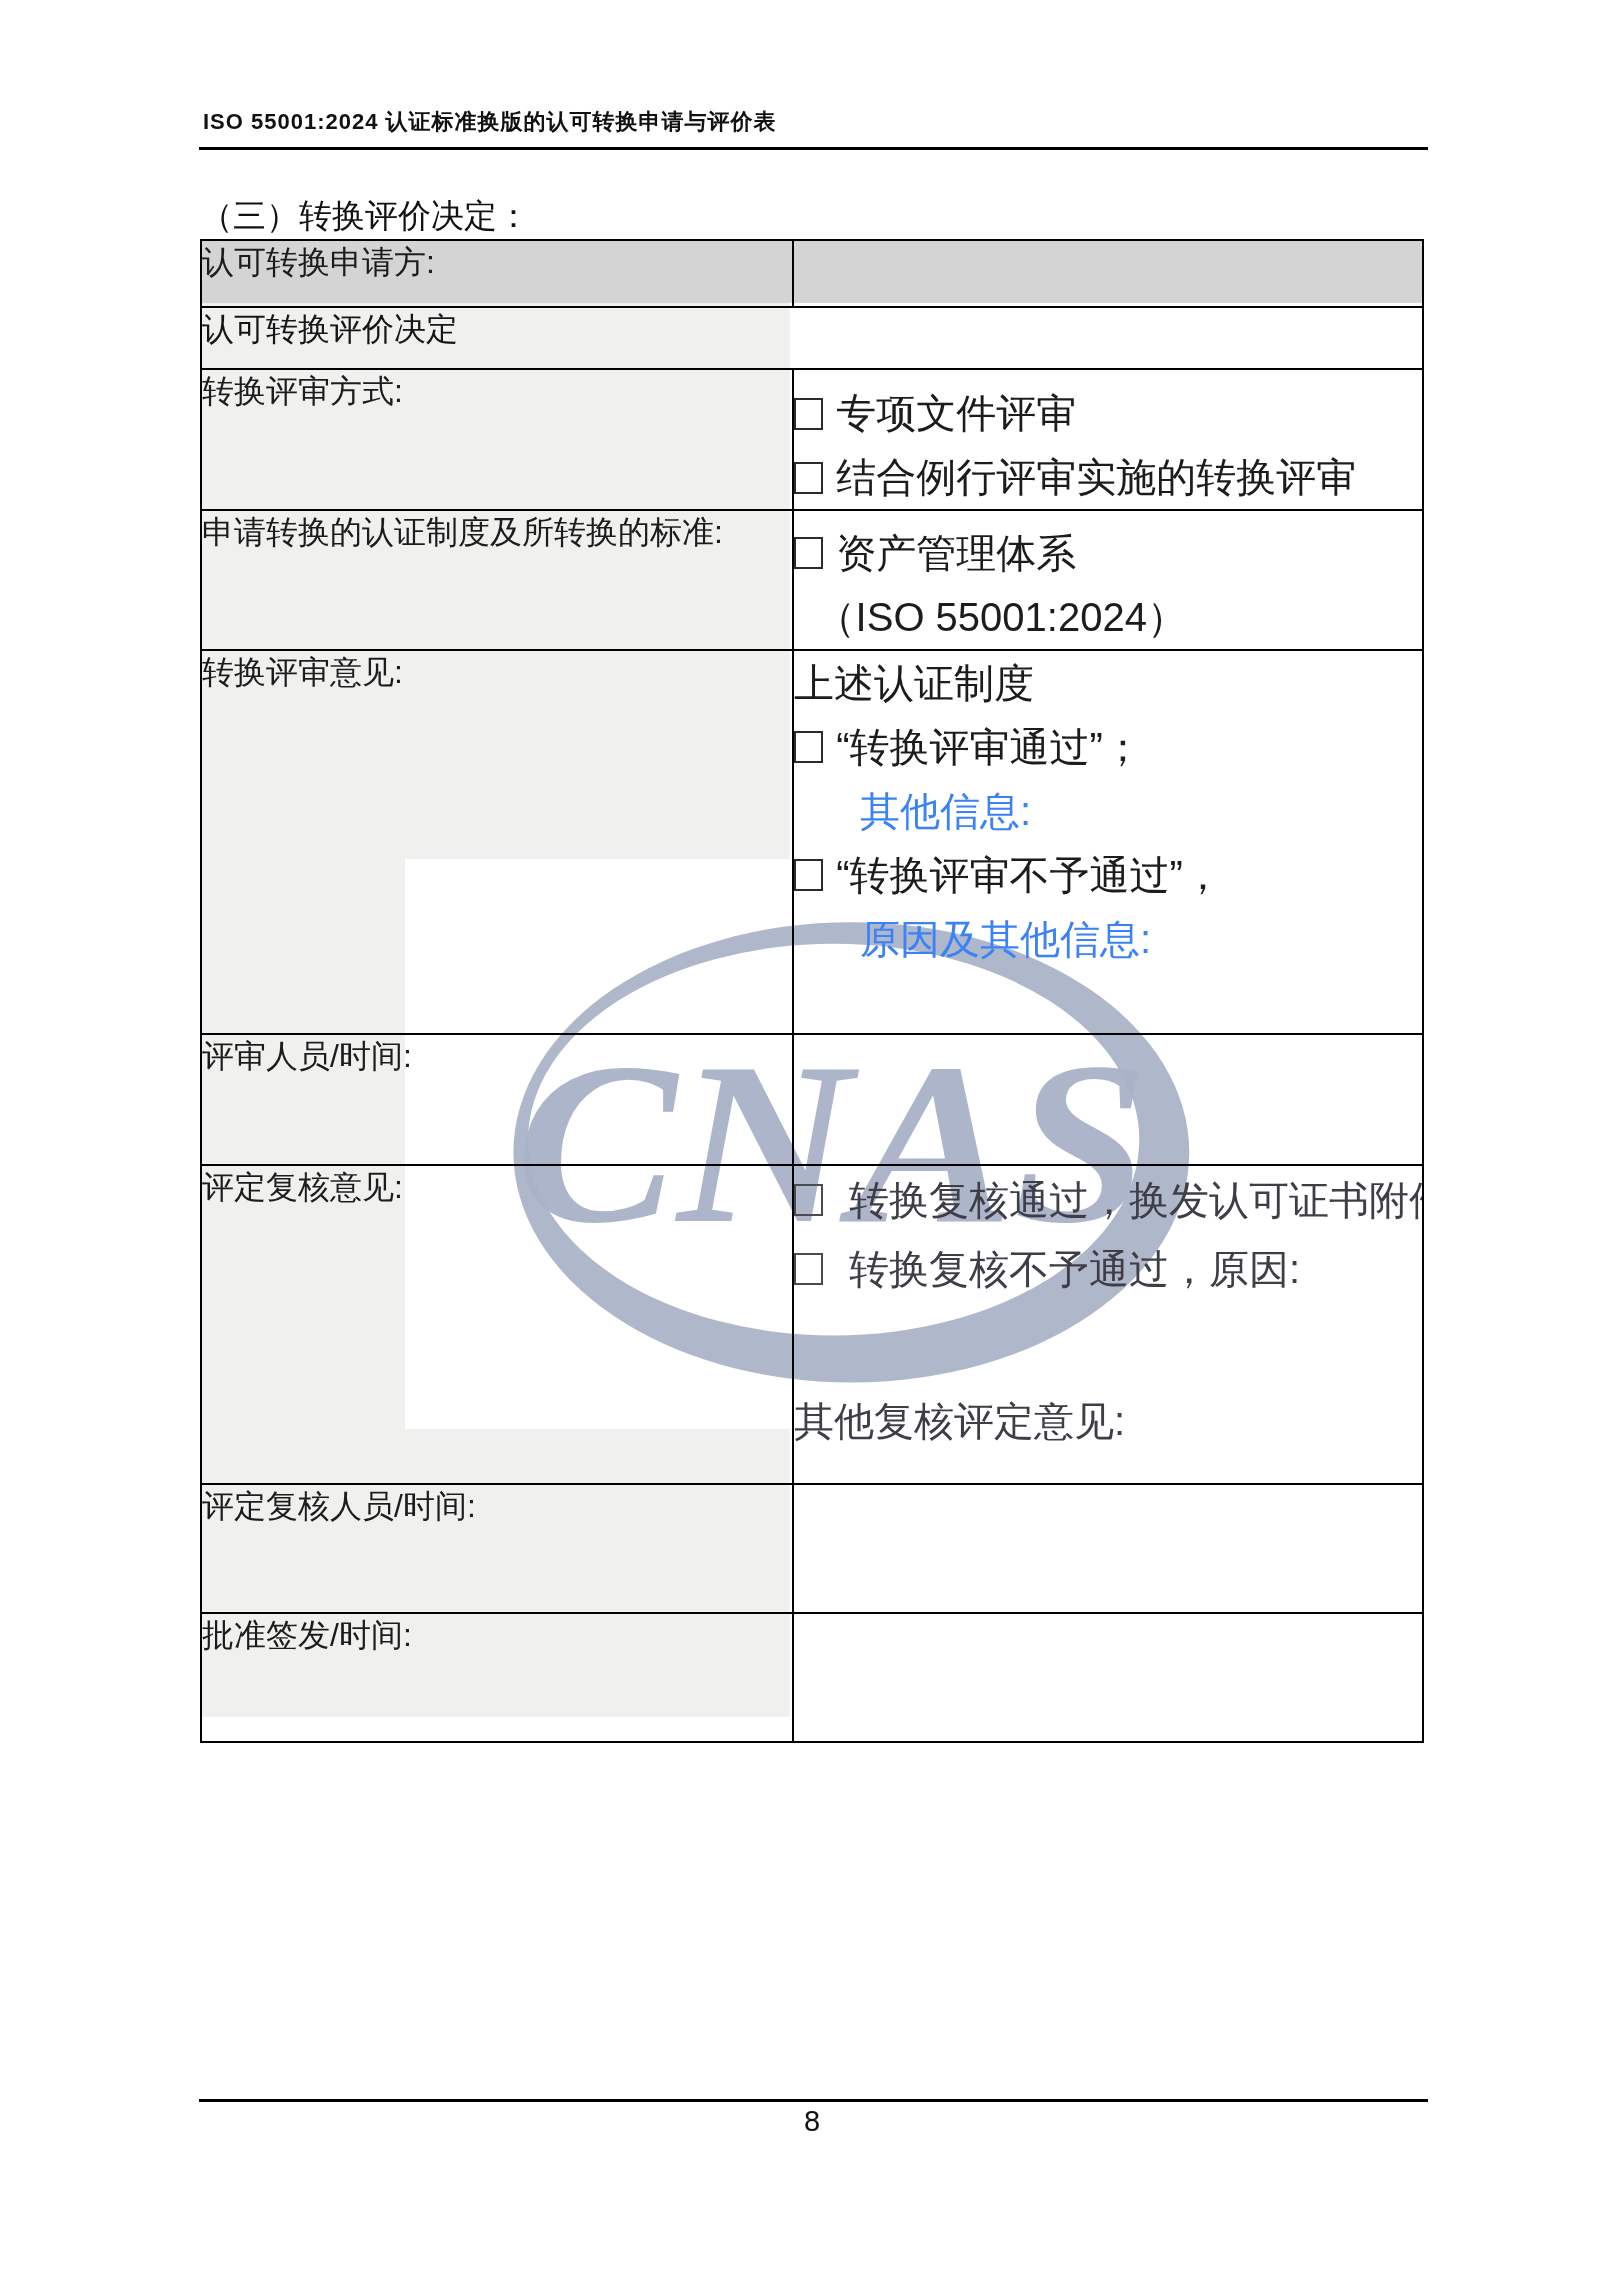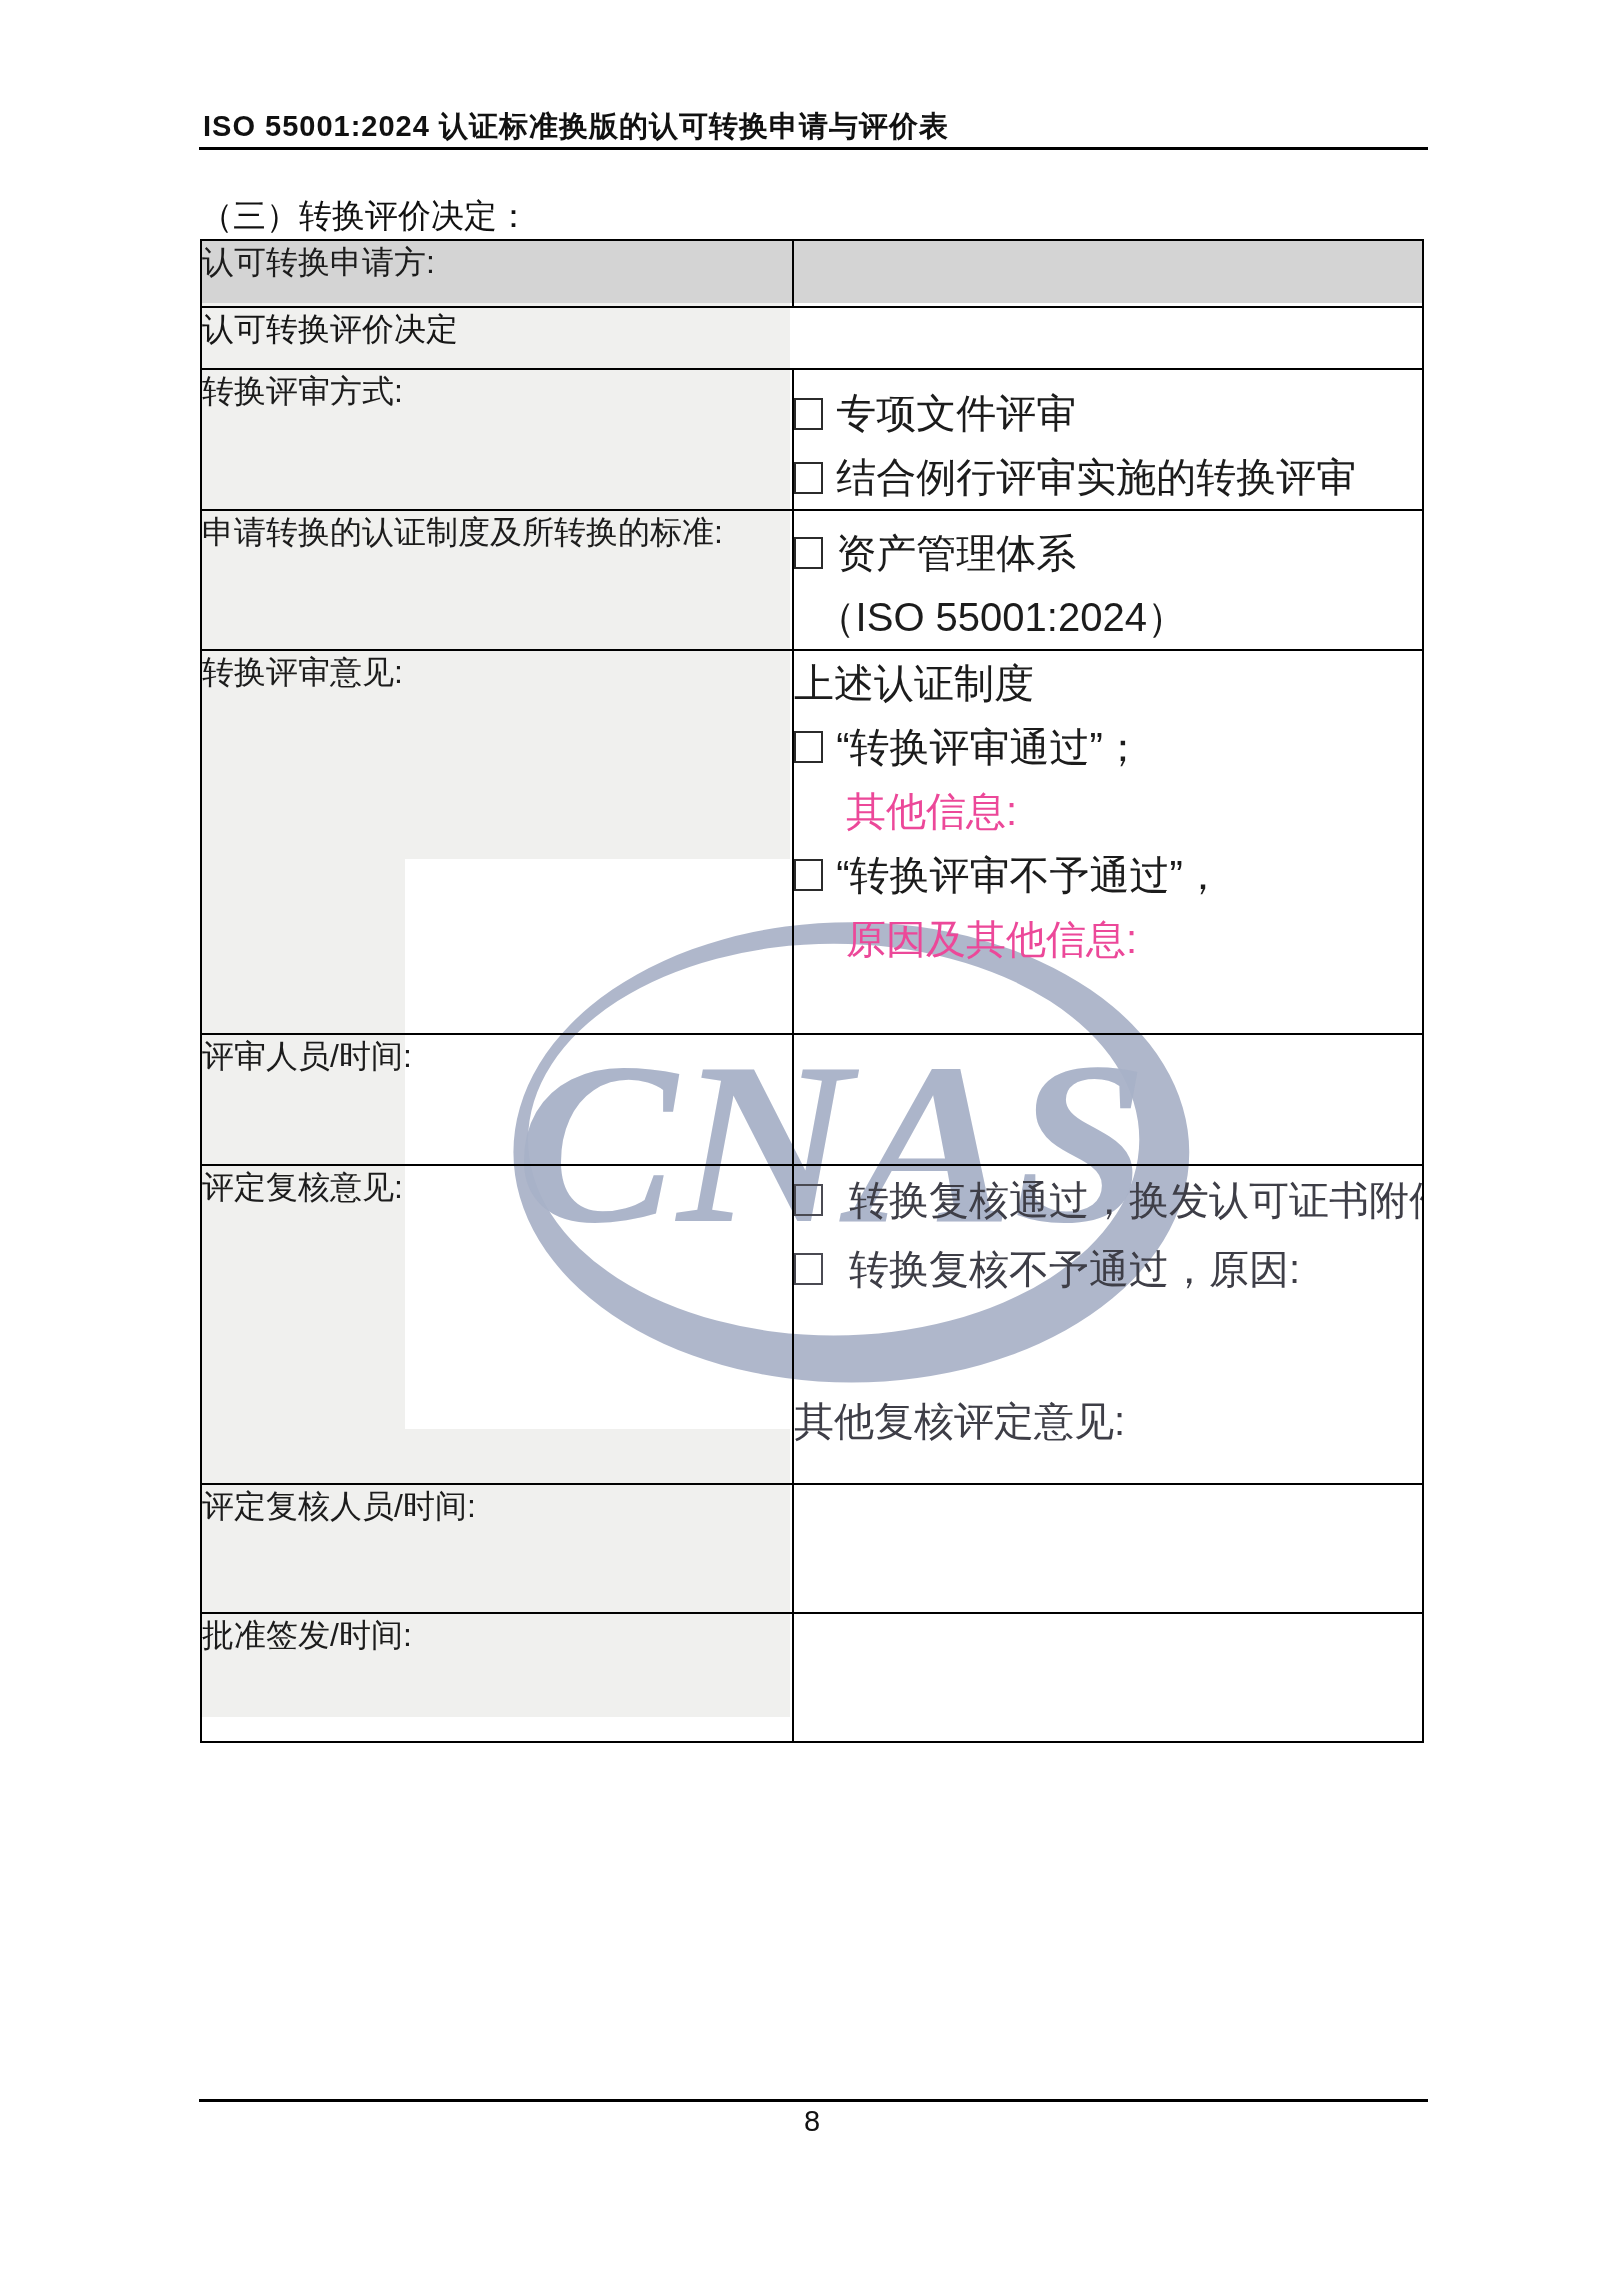--- a/index.html
+++ b/index.html
@@ -3,21 +3,21 @@
 <meta charset="utf-8">
 <style>
   html,body{margin:0;padding:0;background:#e8e8e8;}
   .page{
     position:relative;width:1621px;height:2293px;background:#ffffff;
     font-family:"Liberation Sans","DejaVu Sans",sans-serif;color:#1c1c1c;
     margin:0 auto;overflow:hidden;
   }
   
   .doc-title{
-    position:absolute;left:203px;top:107px;font-size:29px;font-weight:bold;
+    position:absolute;left:203px;top:107px;font-size:22px;font-weight:bold;
     letter-spacing:1px;color:#111;white-space:nowrap;
   }
   .doc-title-rule{
     position:absolute;left:199px;top:147px;width:1229px;height:2.9px;background:#000;
   }
   .section-title{
     position:absolute;left:200px;top:194px;font-size:33px;color:#111;white-space:nowrap;
   }
   
   .bg-layer{position:absolute;left:0;top:0;z-index:1;}
@@ -37,21 +37,21 @@
     border:2px solid #000;background:transparent;vertical-align:top;
     padding:0;overflow:hidden;
   }
   td.col-label{width:590px;}
   td.head-cell{
     height:60px;font-size:32px;padding:11.8px 0 0 17.6px;color:#161616;
   }
   td.col-label{font-size:32px;padding:19.6px 0 0 17.6px;line-height:43px;}
   td.col-value{font-size:40px;padding:6.9px 0 0 13.7px;line-height:64px;}
   .line{white-space:nowrap;}
-  .line.indent{padding-left:52px;color:#ec4899;}
+  .line.indent{padding-left:66px;color:#3b82f6;}
   .line.ml{margin-left:21.6px;}
   .review .line{color:#3e3e47;line-height:69px;}
   .line.gapped{margin-top:83px;}
   .cb{
     display:inline-block;width:24.5px;height:28px;border:2px solid #2b2b2b;
     margin-right:13.7px;vertical-align:-2.9px;background:transparent;
   }
   .review .cb{border-color:#4a4a52;margin-right:26.5px;}
   
   .footer-rule{position:absolute;left:199px;top:2099px;width:1229px;height:2.9px;background:#000;}

